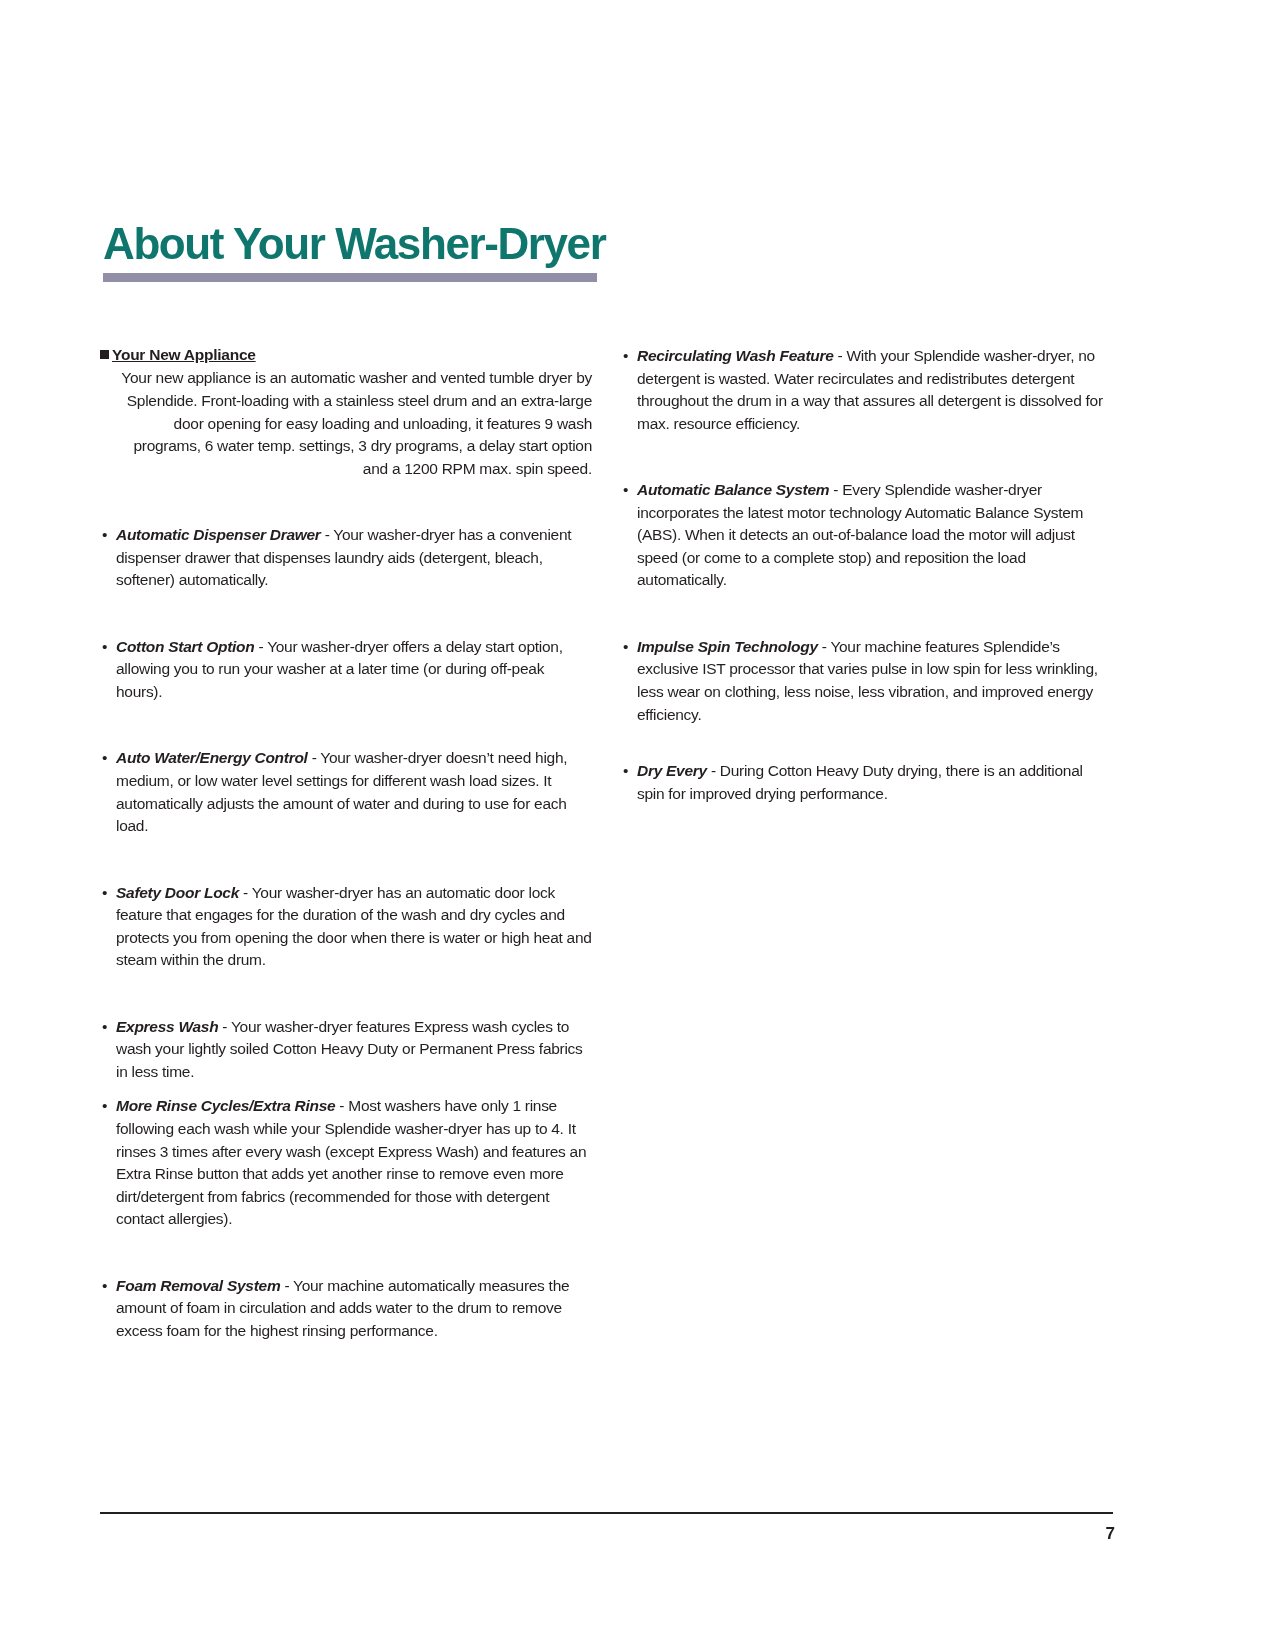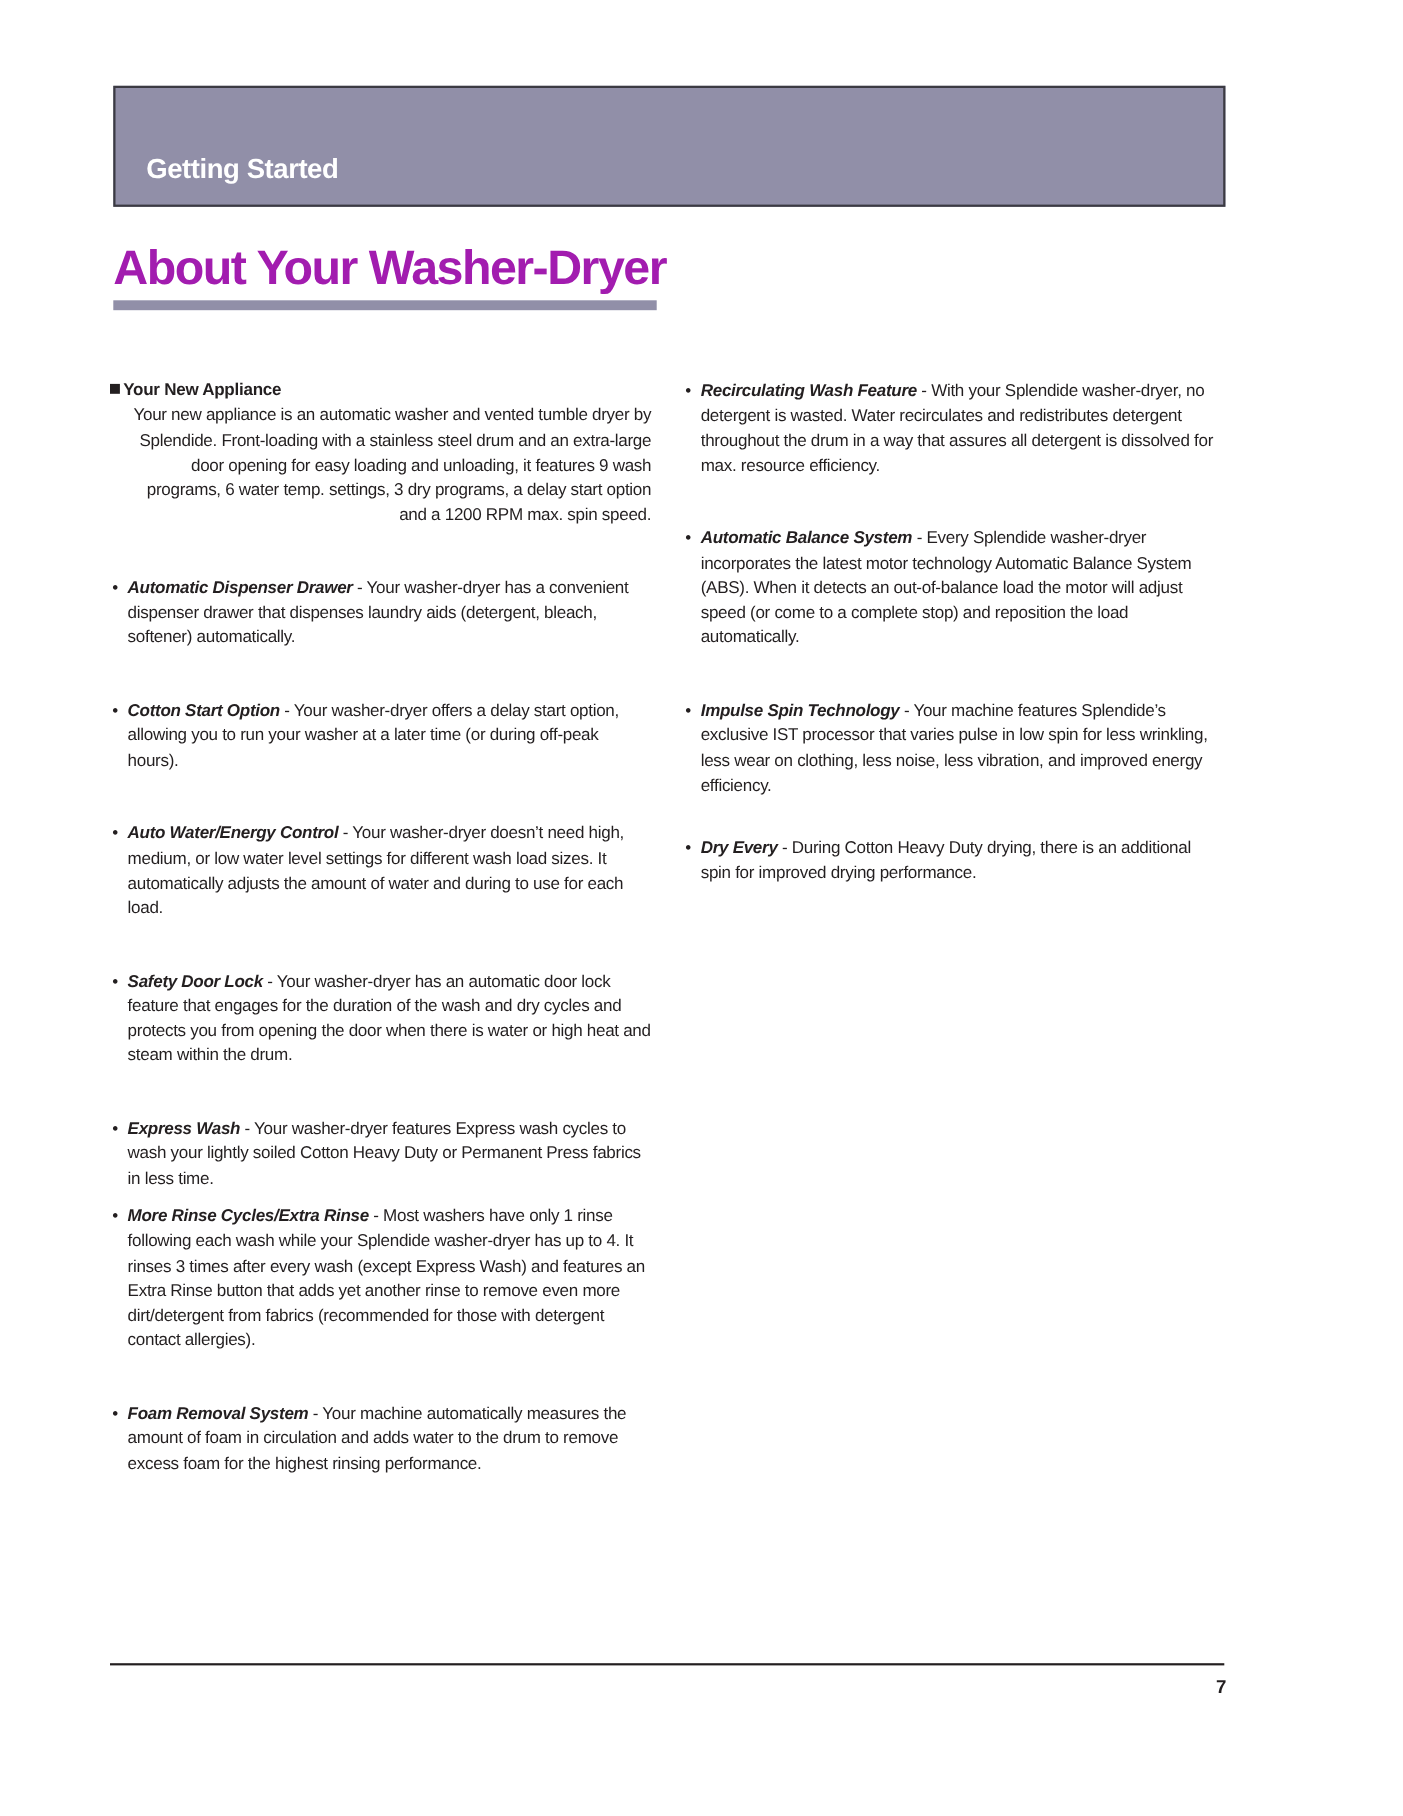--- a/index.html
+++ b/index.html
@@ -45,21 +45,21 @@
     position: absolute;
     left: 103px;
     top: 222px;
     width: 700px;
   }
   .page-title {
     font-size: 44px;
     font-weight: bold;
     letter-spacing: -1.4px;
     line-height: 1.02;
-    color: #a21caf;
+    color: #0f766e;
     white-space: nowrap;
   }
   .title-rule {
     margin-top: 6px;
     width: 494px;
     height: 9px;
     background: #918fa8;
   }
 
   
@@ -79,20 +79,21 @@
   .block { margin-bottom: 0; }
 
   .sq-heading {
     font-size: 15.5px;
     font-weight: bold;
     line-height: 1.32;
     letter-spacing: -0.25px;
     margin: 0 0 2px 0;
     display: flex;
     align-items: baseline;
+    text-decoration: underline;
   }
   .sq-marker {
     display: inline-block;
     width: 9px;
     height: 9px;
     background: #231f20;
     margin-right: 3px;
     flex: 0 0 auto;
     position: relative;
     top: -1px;
@@ -143,23 +144,20 @@
     font-size: 17px;
     font-weight: bold;
     color: #231f20;
   }
 </style>
 </head>
 <body>
 
 <div class="page">
 
-  <div class="section-banner">
-    <div class="section-banner-label">Getting Started</div>
-  </div>
 
   <div class="page-title-wrap">
     <div class="page-title">About Your Washer-Dryer</div>
     <div class="title-rule"></div>
   </div>
 
   <div class="columns">
 
     <div class="col col-left">
 

